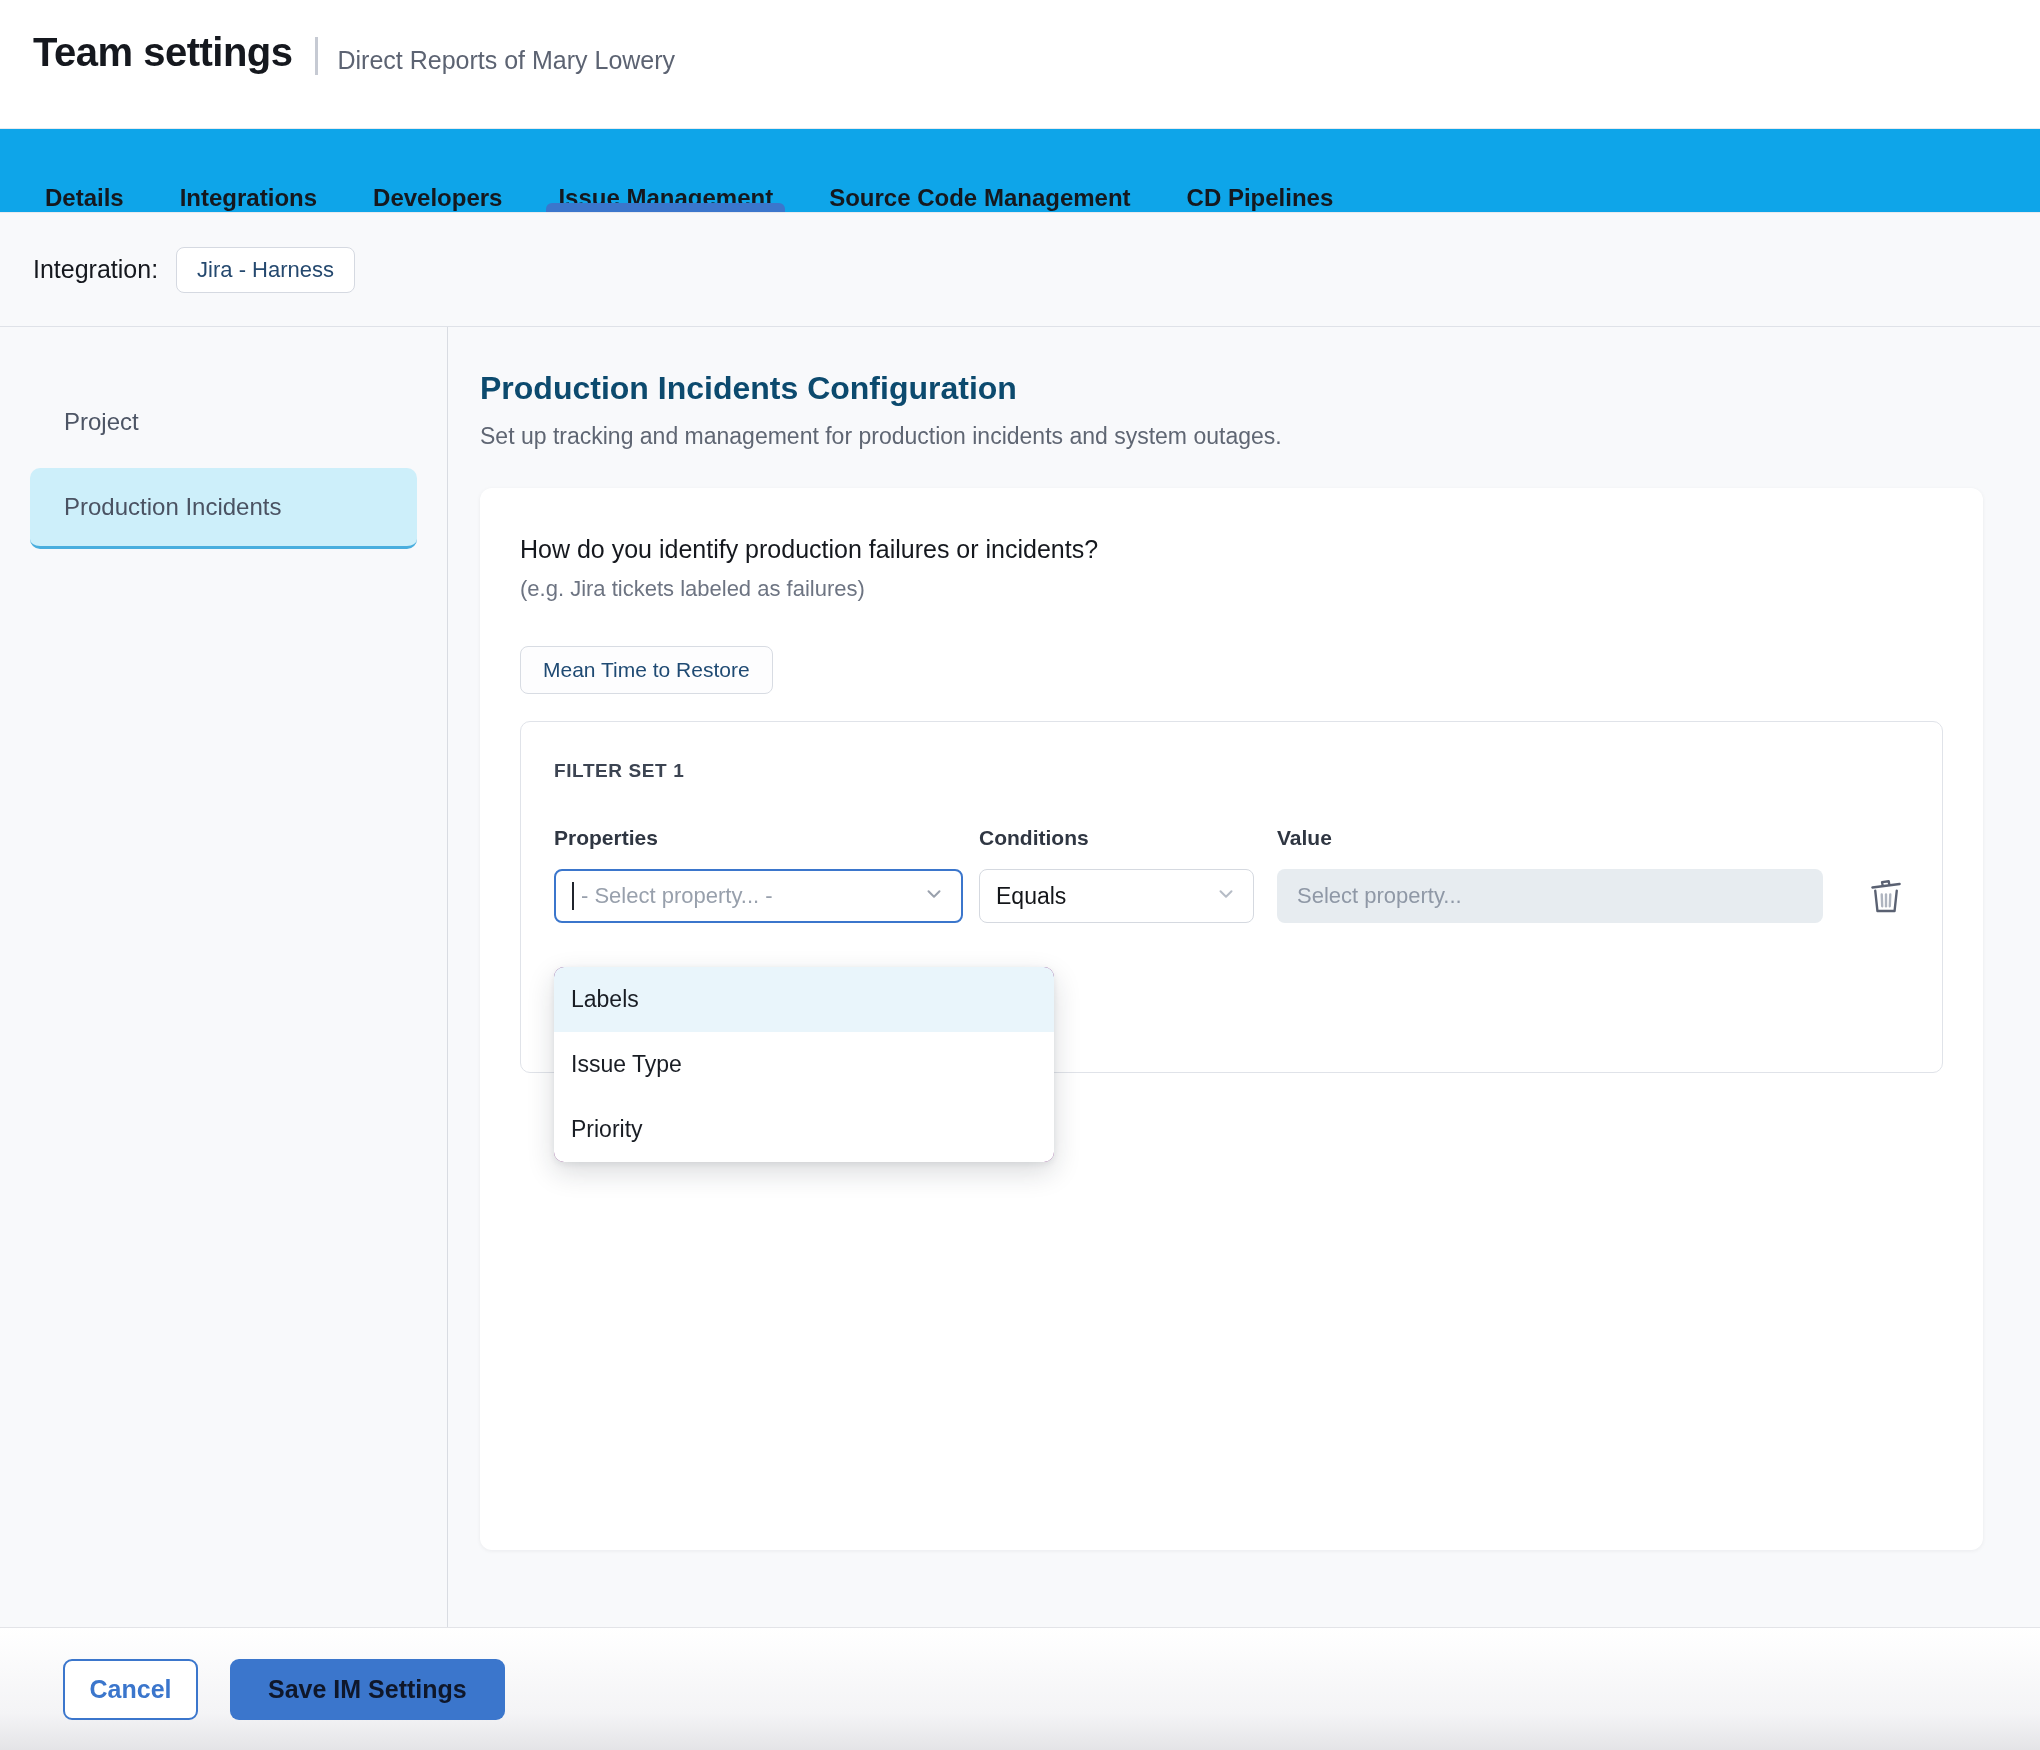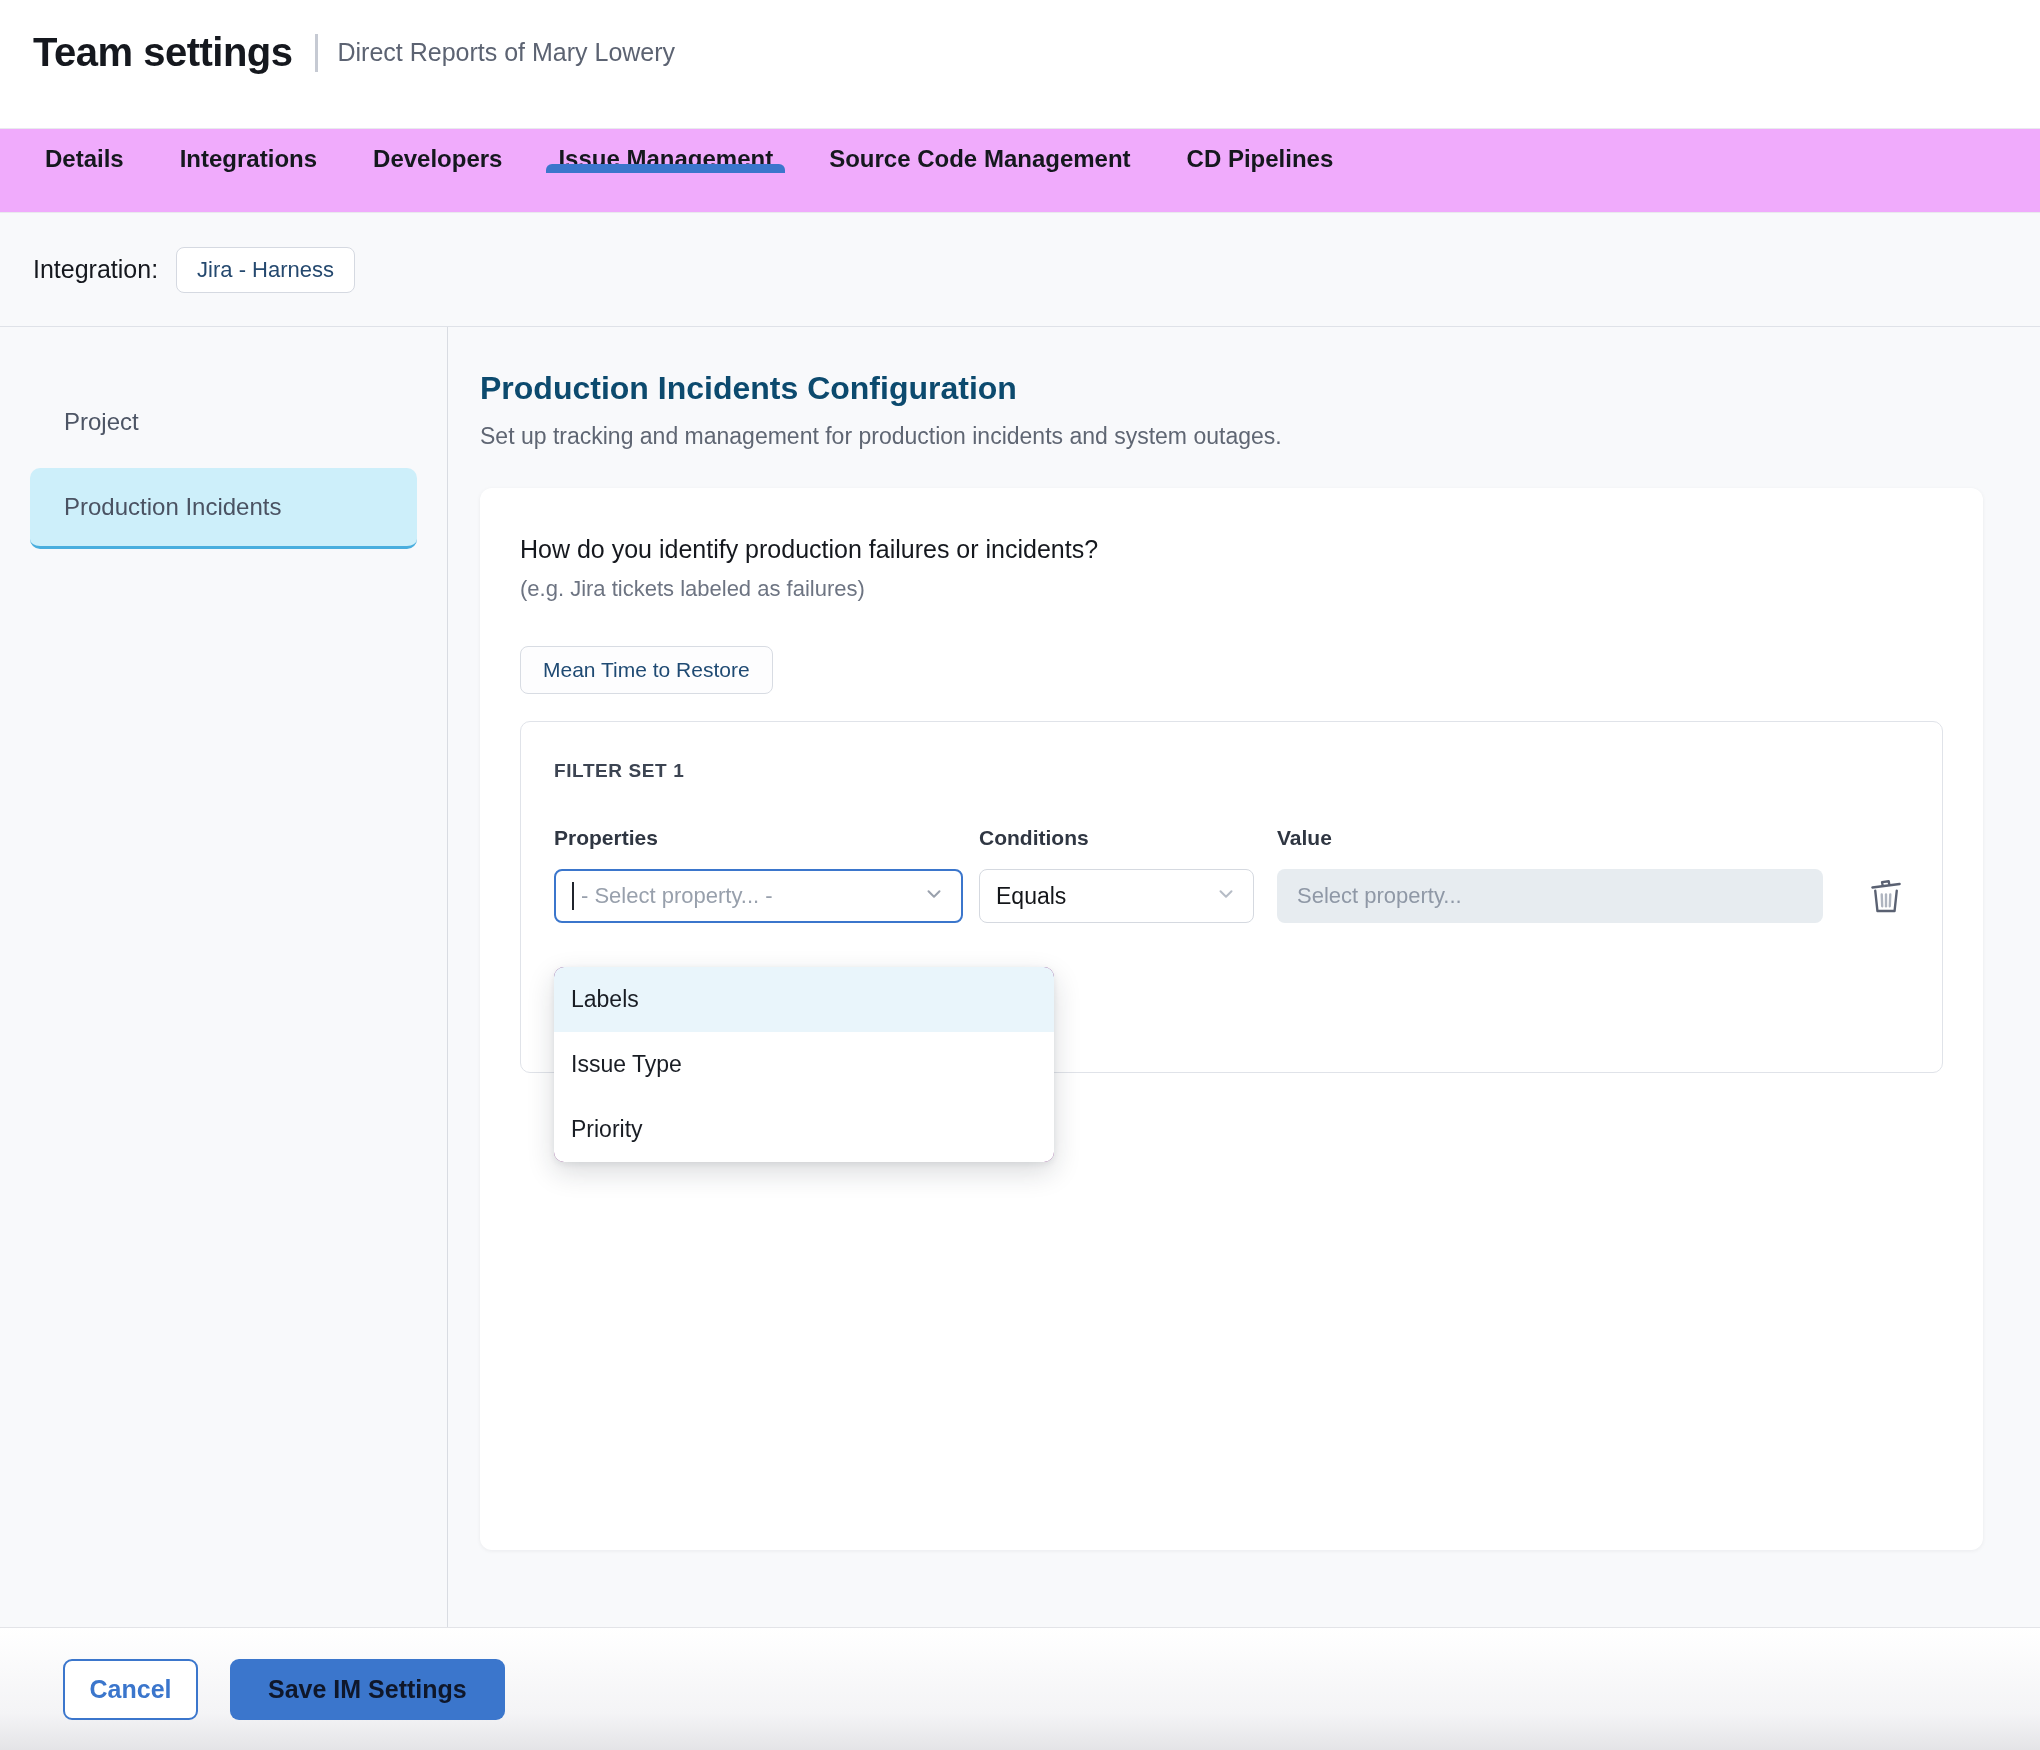--- a/index.html
+++ b/index.html
@@ -2,27 +2,27 @@
 <html><head>
 <meta charset="utf-8">
 <style>
   * { margin:0; padding:0; box-sizing:border-box; }
   html,body { width:2040px; }
   body { font-family:"Liberation Sans", sans-serif; background:#fff; }
   .page { width:2040px; height:1750px; display:flex; flex-direction:column; background:#f8f9fb; overflow:hidden; }
 
   
   .app-header { background:#fff; padding:30px 33px 0 33px; height:128px; }
-  .title-row { display:flex; align-items:center; }
+  .title-row { display:flex; align-items:flex-end; }
   .page-title { font-size:40px; font-weight:700; color:#15181e; letter-spacing:-0.5px; }
   .title-sep { width:3px; height:38px; background:#c6cad3; margin:0 20px 0 22px; }
   .page-subtitle { font-size:25px; color:#5c6372; }
 
   
-  .tabs-bar { background:#f0abfc; display:flex; align-items:flex-start; padding:16px 45px; height:85px; border-bottom:1px solid #e9eaee; border-top:1px solid #e9eaee; }
+  .tabs-bar { background:#0ea5e9; display:flex; align-items:flex-end; padding:0 45px; height:85px; border-bottom:1px solid #e9eaee; border-top:1px solid #e9eaee; }
   .tab { position:relative; display:flex; align-items:center; font-size:24px; font-weight:600; color:#15181e; margin-right:56px; cursor:pointer; white-space:nowrap; }
   .tab.active::after { content:""; position:absolute; left:-12px; right:-12px; bottom:0; height:9px; background:#3b76cc; border-radius:6px 6px 0 0; }
 
   
   .integration-row { background:#f8f9fb; height:114px; display:flex; align-items:center; gap:18px; padding:0 33px; border-bottom:1.5px solid #dfe2e8; }
   .integration-label { font-size:25px; color:#15181e; }
   .integration-badge { font-size:22px; color:#25496f; background:#fff; border:1.5px solid #d5d9e1; border-radius:8px; padding:9px 20px; cursor:pointer; }
 
   
   .content { flex:1; display:flex; min-height:0; }

